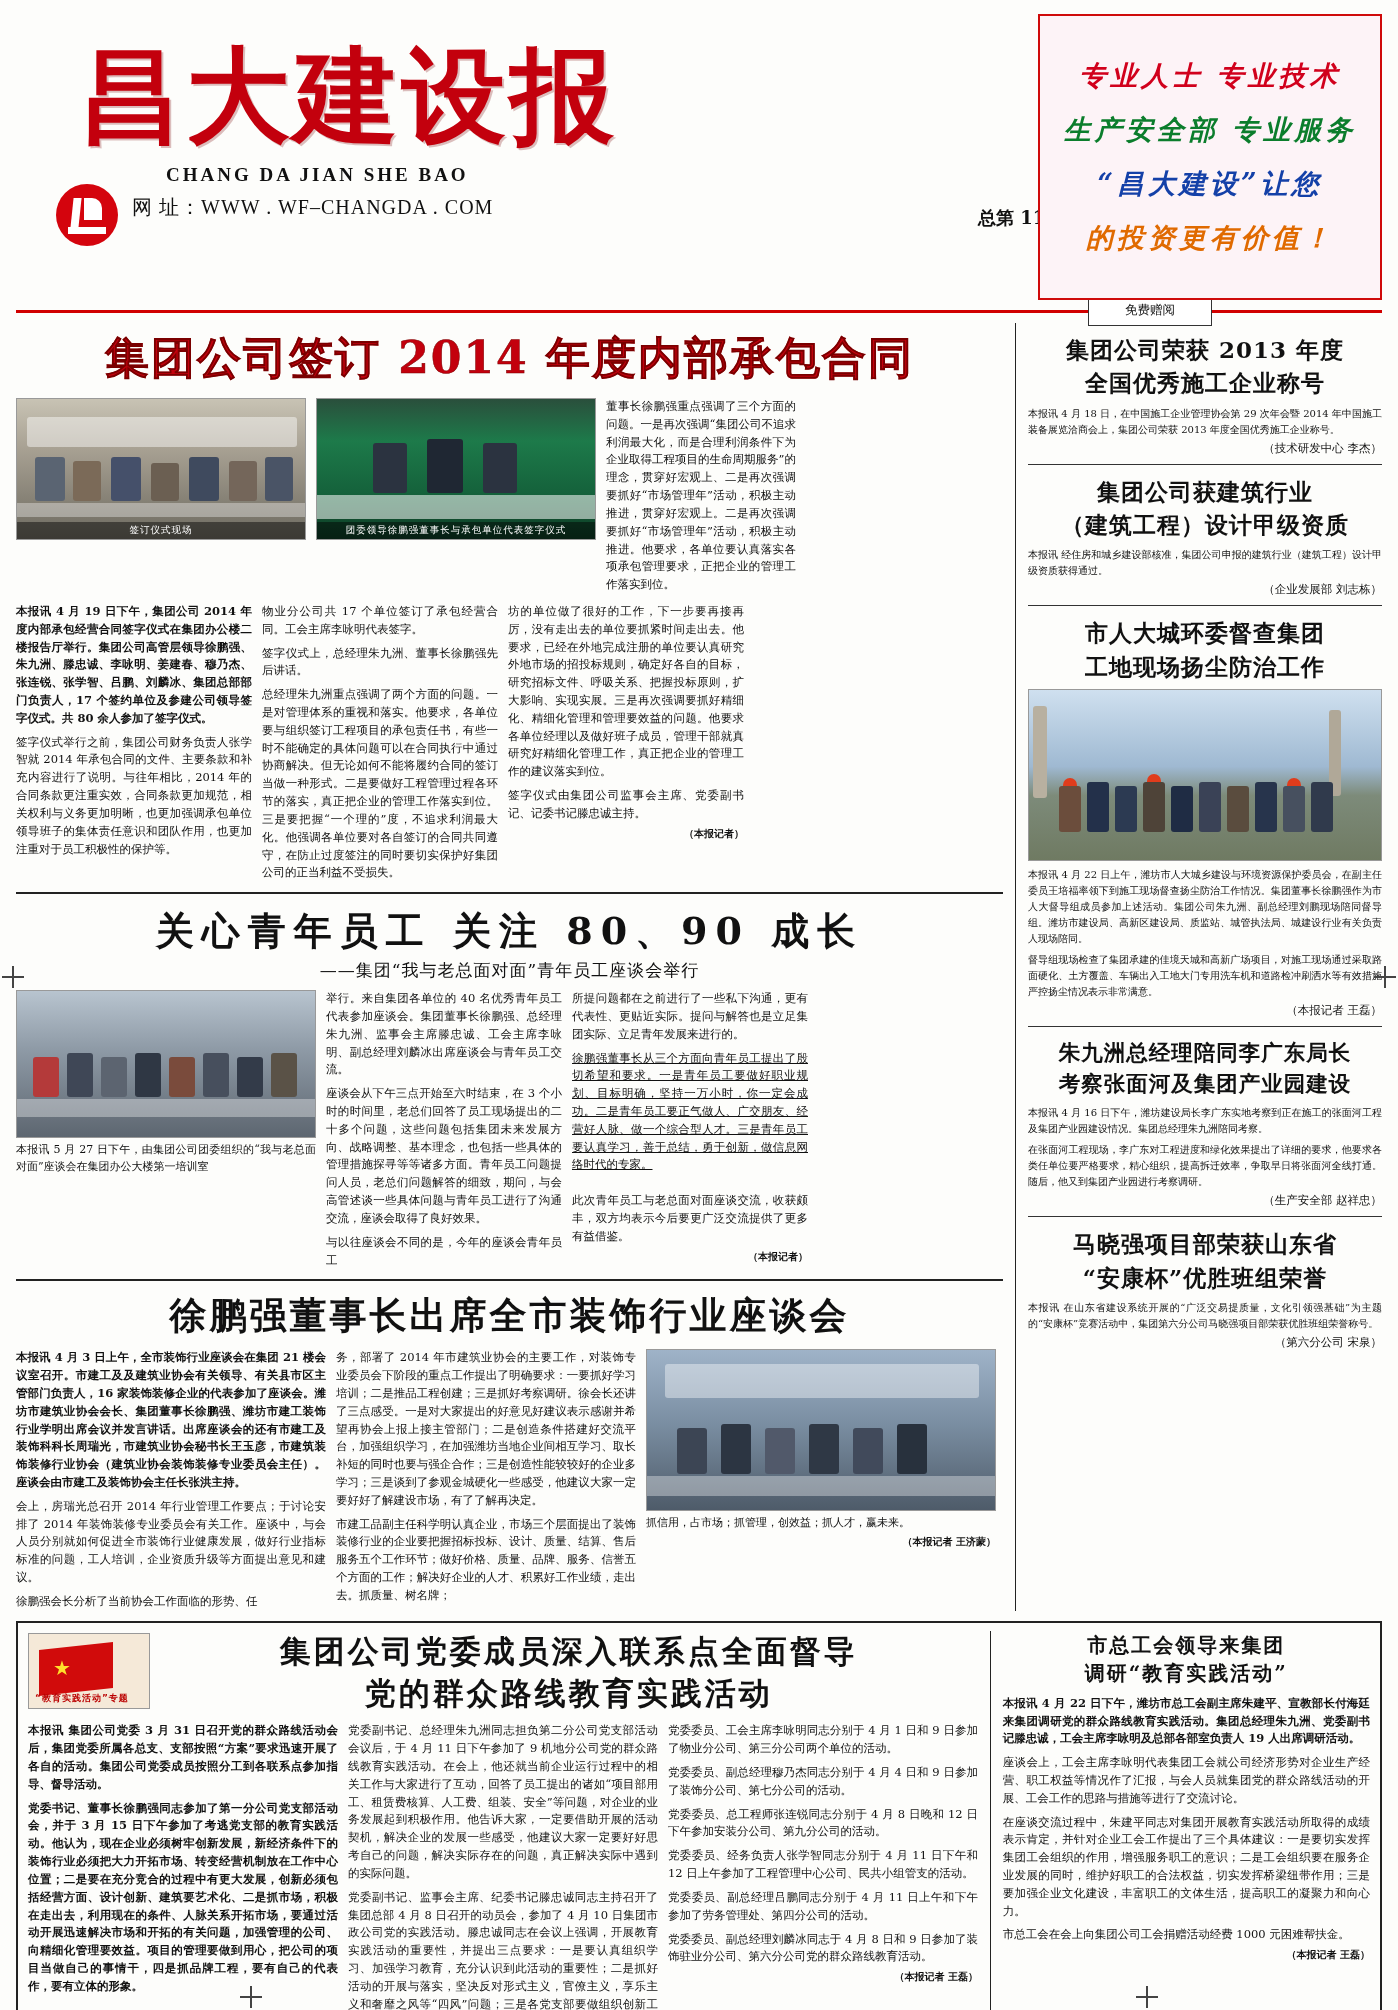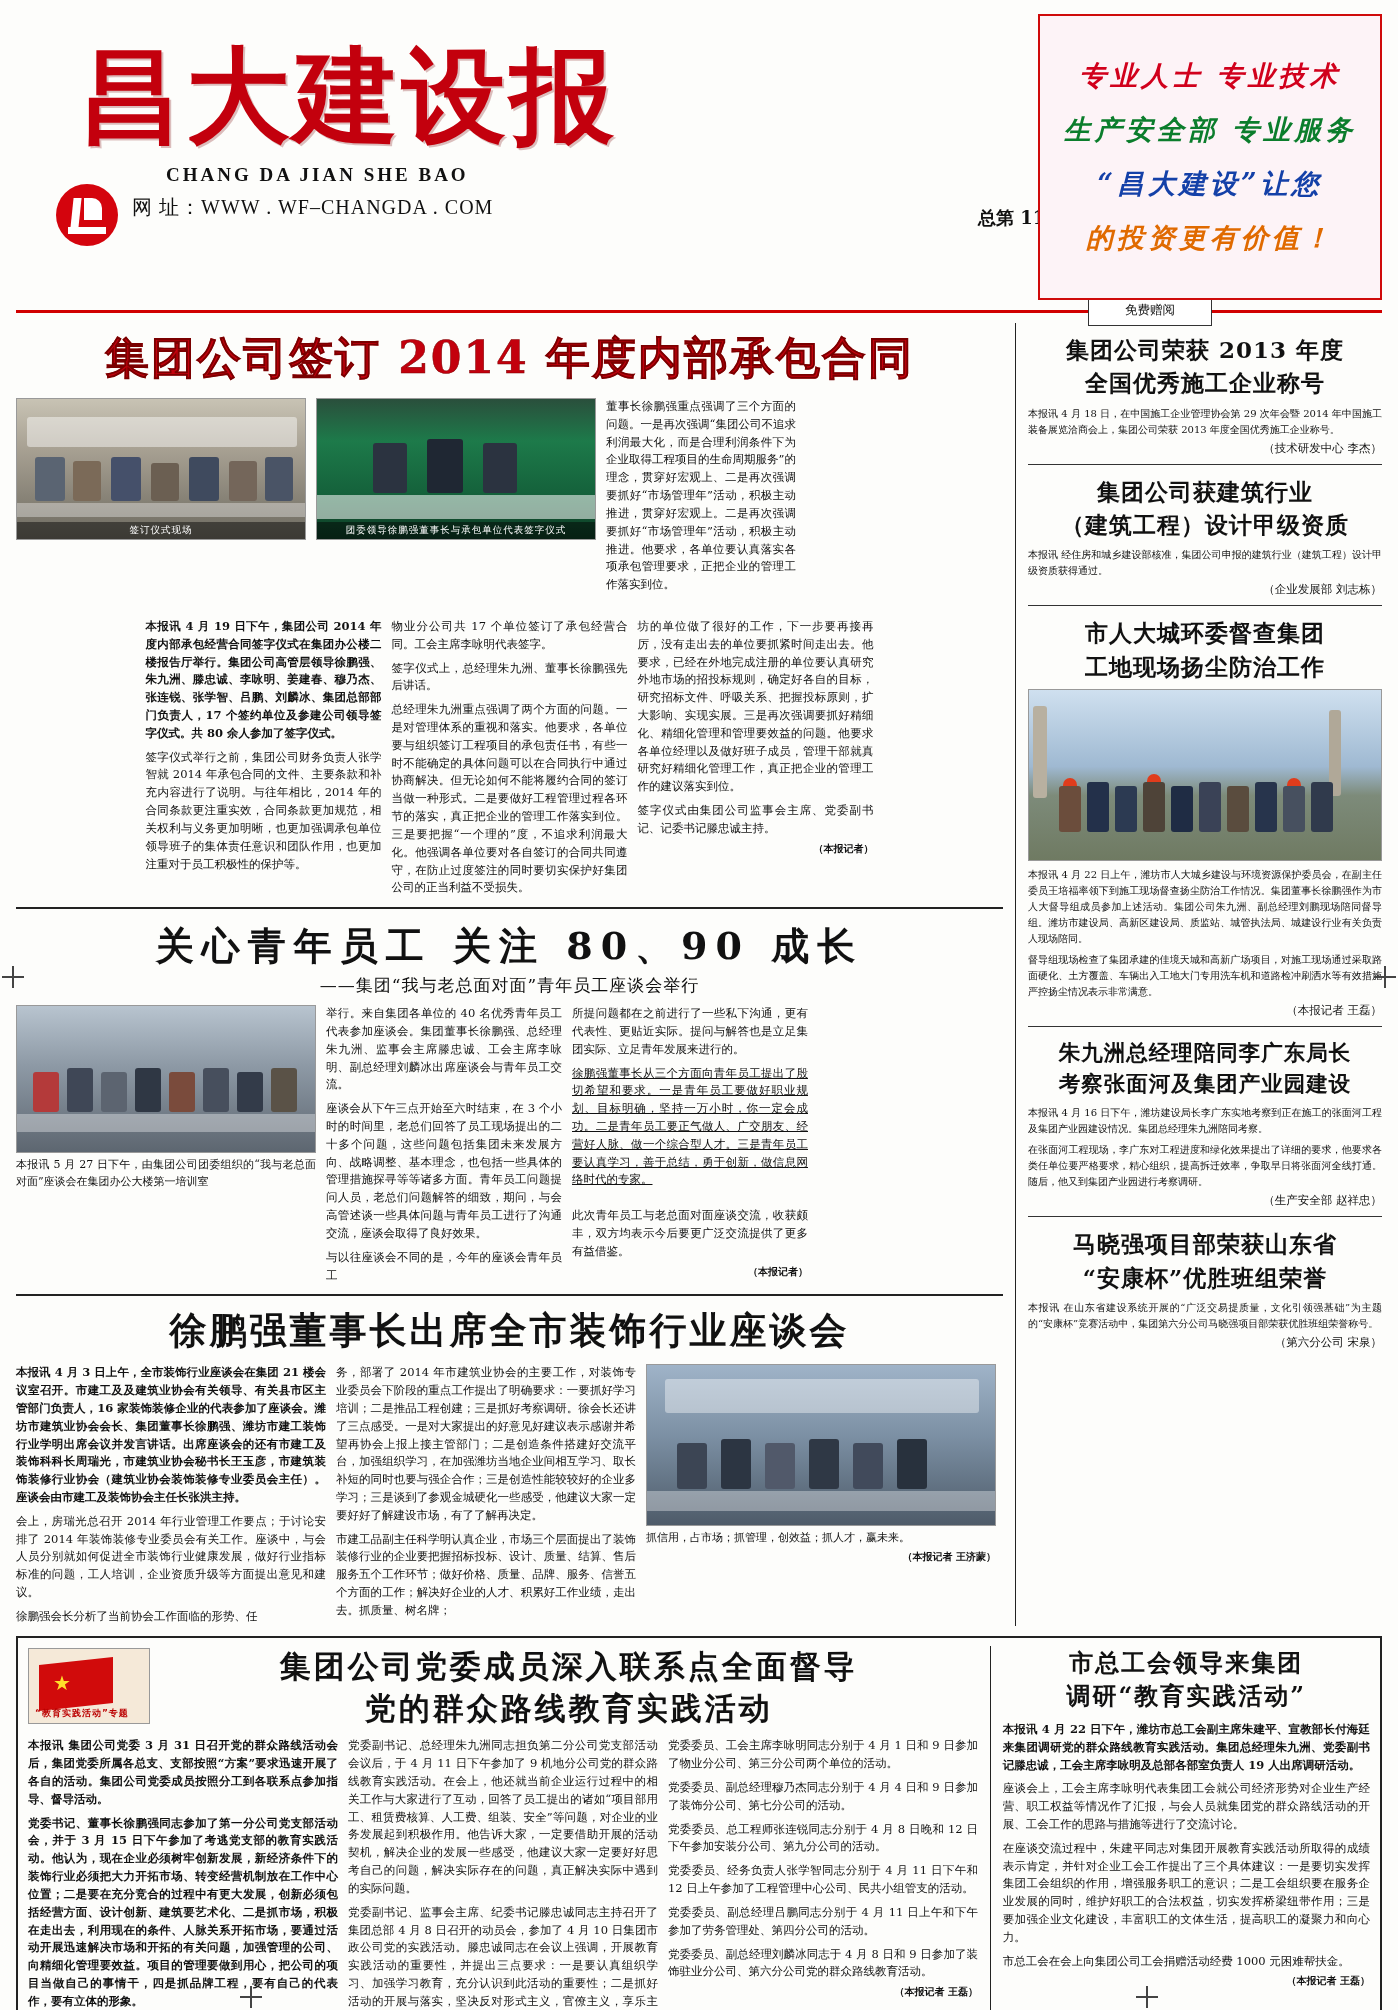--- a/index.html
+++ b/index.html
@@ -117,21 +117,21 @@
   .flagbox{width:120px;height:74px;border:1px solid #999;position:relative;overflow:hidden;background:#f5e9d8;float:left;margin:2px 8px 2px 0;}
   .flagbox .flag{position:absolute;left:10px;top:12px;width:74px;height:46px;background:#d10b0b;transform:skewY(-6deg);}
   .flagbox .star{position:absolute;left:24px;top:24px;color:#ffdf2b;font-size:20px;line-height:1;}
   .flagbox .txt{position:absolute;left:6px;bottom:3px;font-size:9px;color:#b00;font-weight:bold;letter-spacing:1px;}
   .bh{
     font-family:"DejaVu Serif","Liberation Serif",serif;font-weight:bold;
     font-size:31px;text-align:center;letter-spacing:3px;line-height:1.35;color:#111;
   }
   .bh2{
     font-family:"DejaVu Serif","Liberation Serif",serif;font-weight:bold;
-    font-size:24px;text-align:center;letter-spacing:2px;line-height:1.4;color:#111;
+    font-size:20px;text-align:center;letter-spacing:2px;line-height:1.4;color:#111;
   }
   .bold-run{font-weight:bold;}
 </style>
 </head>
 <body>
 
 <div class="page">
 
   <div class="regmark" style="left:2px;top:966px;"></div>
   <div class="regmark" style="right:2px;top:966px;"></div>
@@ -200,21 +200,21 @@
               <div class="fig" style="left:166px;top:44px;width:34px;height:50px;background:#2b3340;"></div>
               <div class="tbl" style="left:0;top:96px;width:280px;height:24px;background:rgba(255,255,255,.55);"></div>
               <div class="ph-caption">团委领导徐鹏强董事长与承包单位代表签字仪式</div>
             </div>
           </div>
           <div class="col" style="width:190px;">
             <span>董事长徐鹏强重点强调了三个方面的问题。一是再次强调“集团公司不追求利润最大化，而是合理利润条件下为企业取得工程项目的生命周期服务”的理念，贯穿好宏观上、二是再次强调要抓好“市场管理年”活动，积极主动推进，贯穿好宏观上。二是再次强调要抓好“市场管理年”活动，积极主动推进。他要求，各单位要认真落实各项承包管理要求，正把企业的管理工作落实到位。</span>
           </div>
         </div>
 
-        <div class="cols" style="margin-top:24px;justify-content:center;">
+        <div class="cols" style="margin-top:9px;">
           <div class="col" style="width:236px;">
             <p style="margin:0 0 6px;"><span class="lead">本报讯  4 月 19 日下午，集团公司 2014 年度内部承包经营合同签字仪式在集团办公楼二楼报告厅举行。集团公司高管层领导徐鹏强、朱九洲、滕忠诚、李咏明、姜建春、穆乃杰、张连锐、张学智、吕鹏、刘麟冰、集团总部部门负责人，17 个签约单位及参建公司领导签字仪式。共 80 余人参加了签字仪式。</span></p>
             <p style="margin:0;">签字仪式举行之前，集团公司财务负责人张学智就 2014 年承包合同的文件、主要条款和补充内容进行了说明。与往年相比，2014 年的合同条款更注重实效，合同条款更加规范，相关权利与义务更加明晰，也更加强调承包单位领导班子的集体责任意识和团队作用，也更加注重对于员工积极性的保护等。</p>
           </div>
           <div class="col" style="width:236px;">
             <p style="margin:0 0 6px;">物业分公司共 17 个单位签订了承包经营合同。工会主席李咏明代表签字。</p>
             <p style="margin:0 0 6px;">签字仪式上，总经理朱九洲、董事长徐鹏强先后讲话。</p>
             <p style="margin:0;">总经理朱九洲重点强调了两个方面的问题。一是对管理体系的重视和落实。他要求，各单位要与组织签订工程项目的承包责任书，有些一时不能确定的具体问题可以在合同执行中通过协商解决。但无论如何不能将履约合同的签订当做一种形式。二是要做好工程管理过程各环节的落实，真正把企业的管理工作落实到位。三是要把握“一个理的”度，不追求利润最大化。他强调各单位要对各自签订的合同共同遵守，在防止过度签注的同时要切实保护好集团公司的正当利益不受损失。</p>
           </div>
           <div class="col" style="width:236px;">

